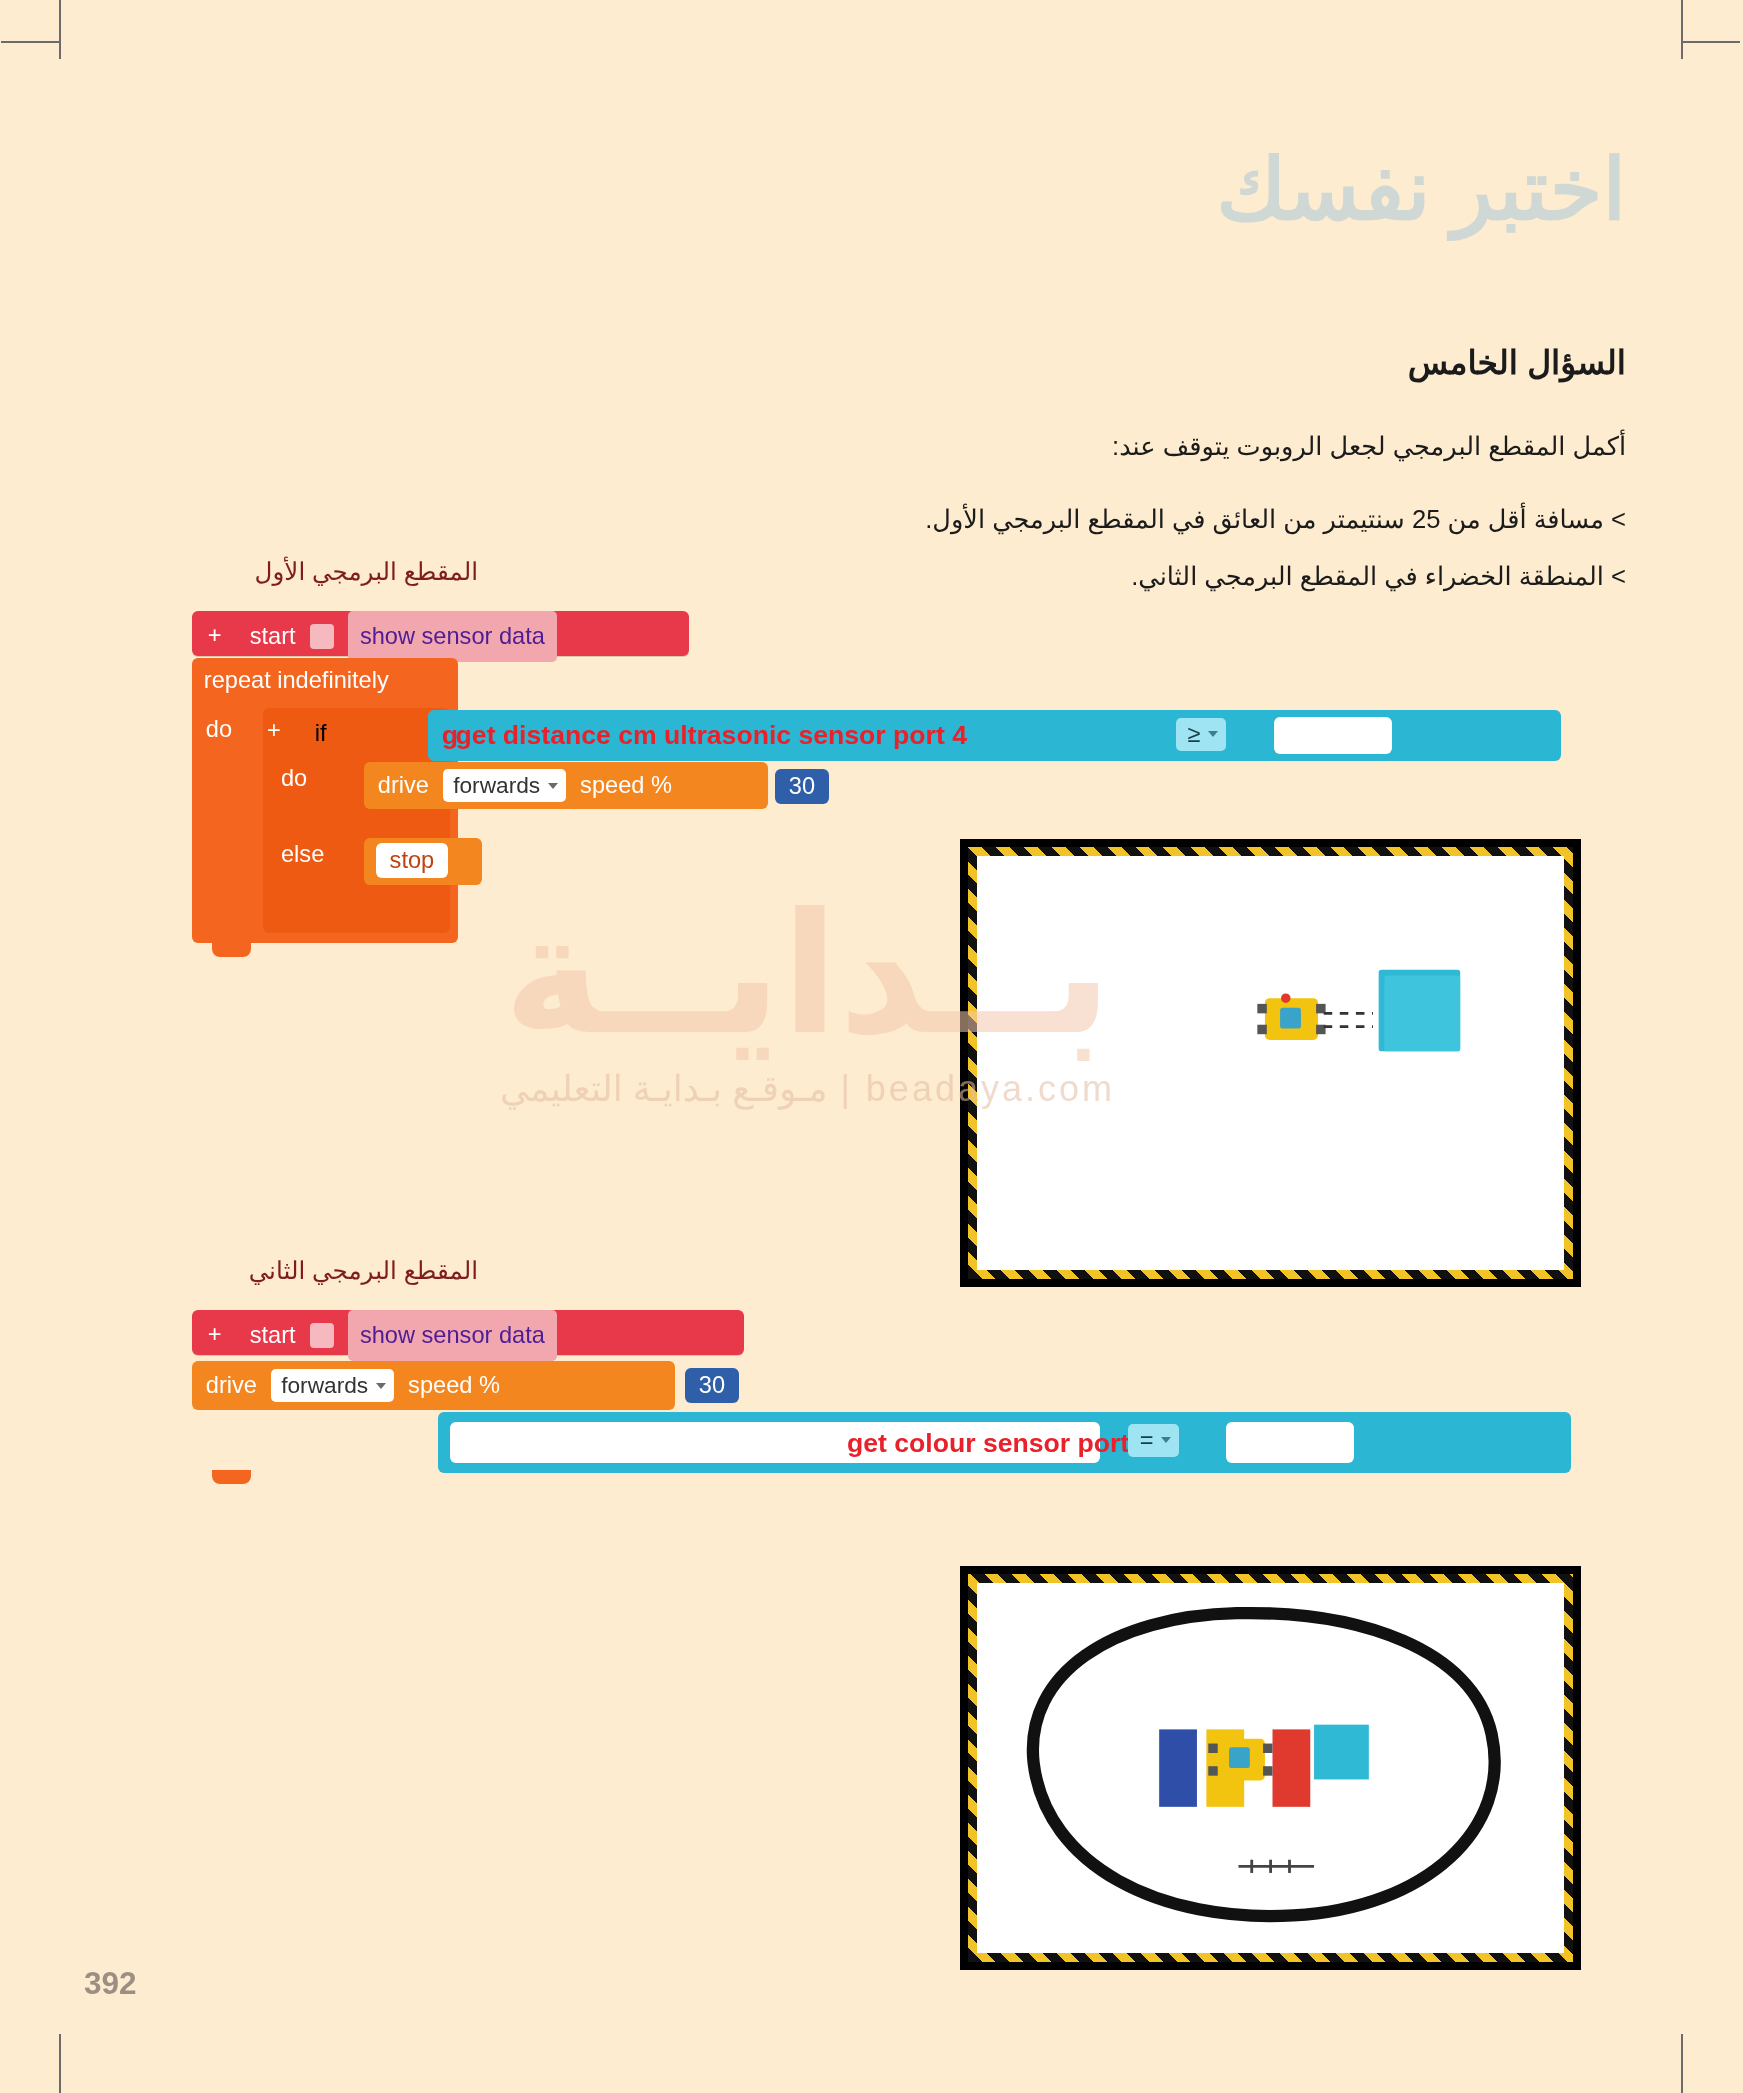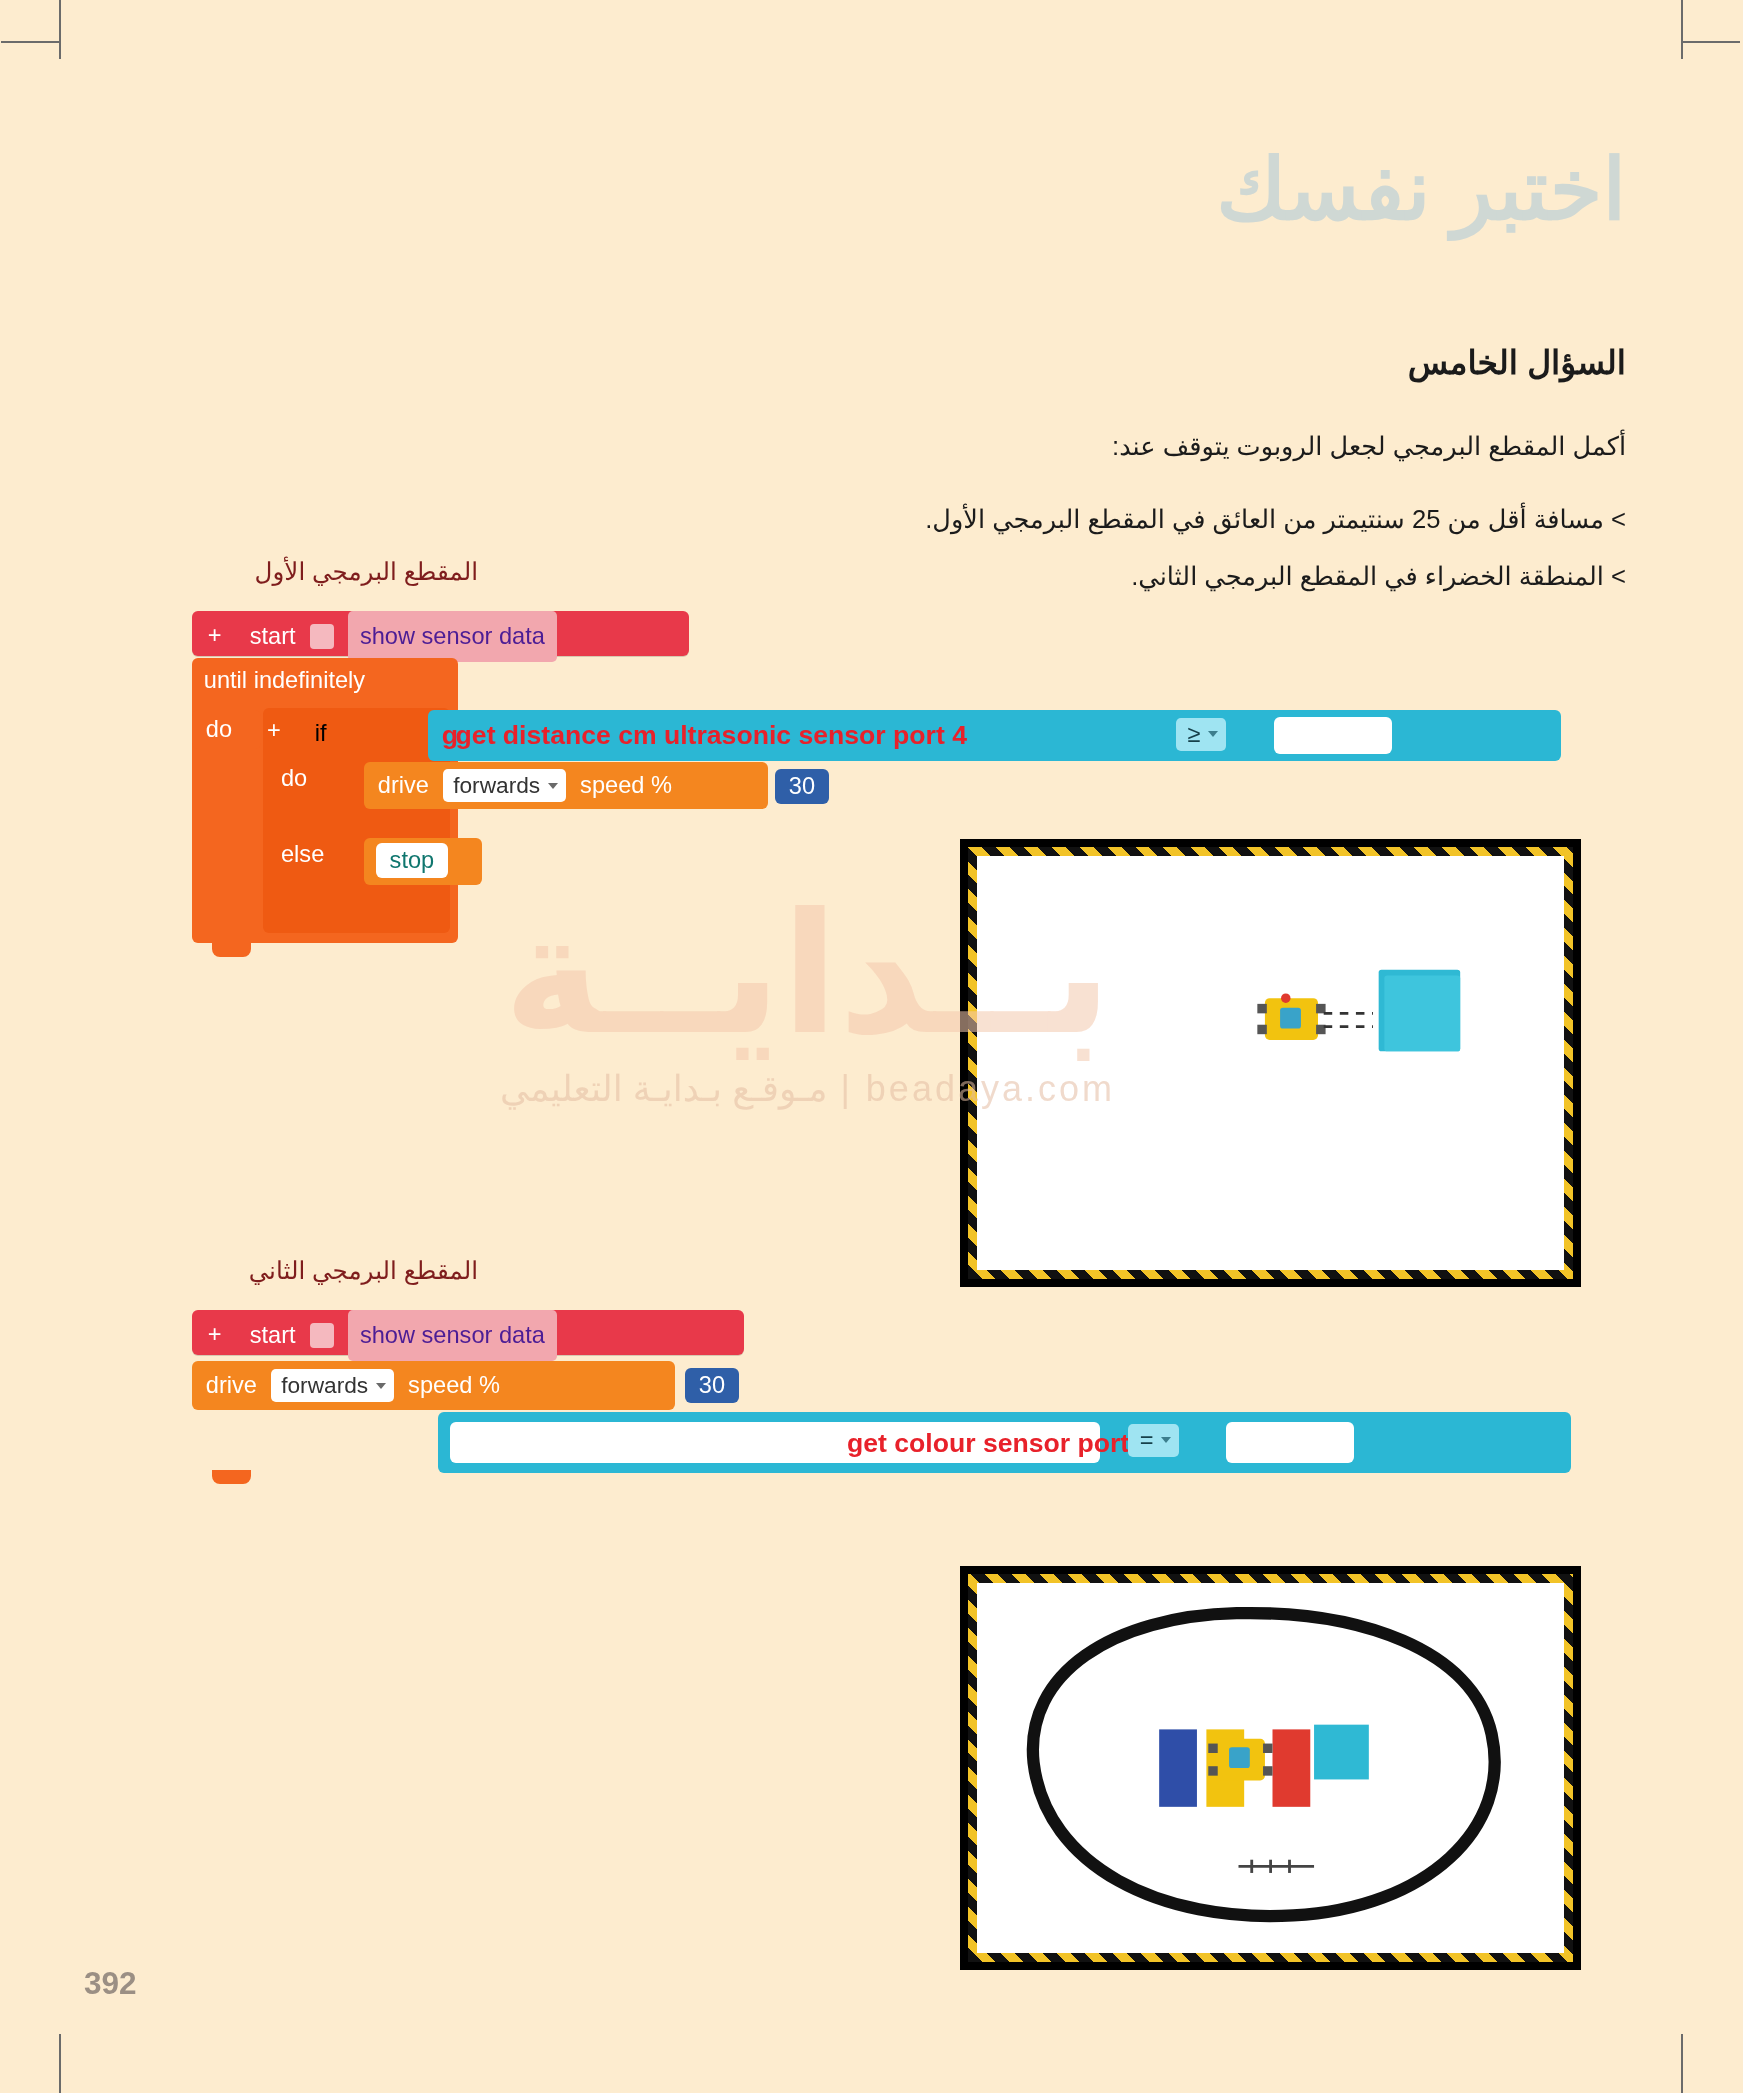--- a/index.html
+++ b/index.html
@@ -64,21 +64,21 @@
   .sq-white{display:inline-block;width:23.6px;height:25.6px;background:#f5b9bf;border-radius:3.9px;vertical-align:middle;margin:0 7.9px;}
   .pill-light{
     display:inline-block;background:#f2a7ae;color:#4c1d95;border-radius:4.9px;
     padding:3px 11.8px;font-size:23.6px;vertical-align:middle;
   }
 
   
   .orange{background:#f4661f;color:#fff;border-radius:5.9px;}
   .orange-dark{background:#ef5a12;}
   .pillbtn{
-    display:inline-block;background:#fff;border-radius:5.9px;color:#0f766e;
+    display:inline-block;background:#fff;border-radius:5.9px;color:#c2410c;
     padding:3.9px 13.8px;font-size:23.6px;vertical-align:middle;
   }
 
   .dropdown{
     display:inline-block;background:#fff;border-radius:4.9px;color:#333;
     font-size:22.7px;padding:3px 25.6px 3px 9.9px;position:relative;vertical-align:middle;
   }
   .dropdown:after{
     content:"";position:absolute;right:7.9px;top:50%;margin-top:-3px;
     border-left:5.9px solid transparent;border-right:5.9px solid transparent;
@@ -154,21 +154,21 @@
   <div class="blockwrap" style="left:192px;top:611px;width:1182px;height:384px;">
 
     <div class="blk start-bar" style="left:0;top:0;width:497px;">
       <span class="plus">+</span>
       <span class="lbl" style="margin-left:17.7px;">start</span>
       <span class="sq-white"></span>
       <span class="pill-light">show sensor data</span>
     </div>
 
     <div class="blk orange" style="left:0;top:47px;width:266px;height:45px;border-radius:5.9px 5.9px 0 0;">
-      <div class="lbl" style="font-size:23.6px;line-height:45px;padding-left:11.8px;">until indefinitely</div>
+      <div class="lbl" style="font-size:23.6px;line-height:45px;padding-left:11.8px;">repeat indefinitely</div>
     </div>
     <div class="blk orange" style="left:0;top:91px;width:266px;height:241px;border-radius:0 0 5.9px 5.9px;"></div>
     <div class="blk orange" style="left:0;top:99px;width:69px;height:39px;">
       <span class="lbl" style="font-size:23.6px;line-height:39px;padding-left:13.8px;">do</span>
     </div>
     <div class="blk" style="left:19.7px;top:332px;width:39px;height:13.8px;background:#f4661f;border-radius:0 0 7.9px 7.9px;"></div>
 
     <div class="blk orange-dark" style="left:71px;top:97px;width:187px;height:45px;border-radius:5.9px 5.9px 0 0;">
       <span class="plus" style="line-height:45px;">+</span>
       <span class="lbl" style="font-size:23.6px;line-height:45px;margin-left:25.6px;">if</span>

